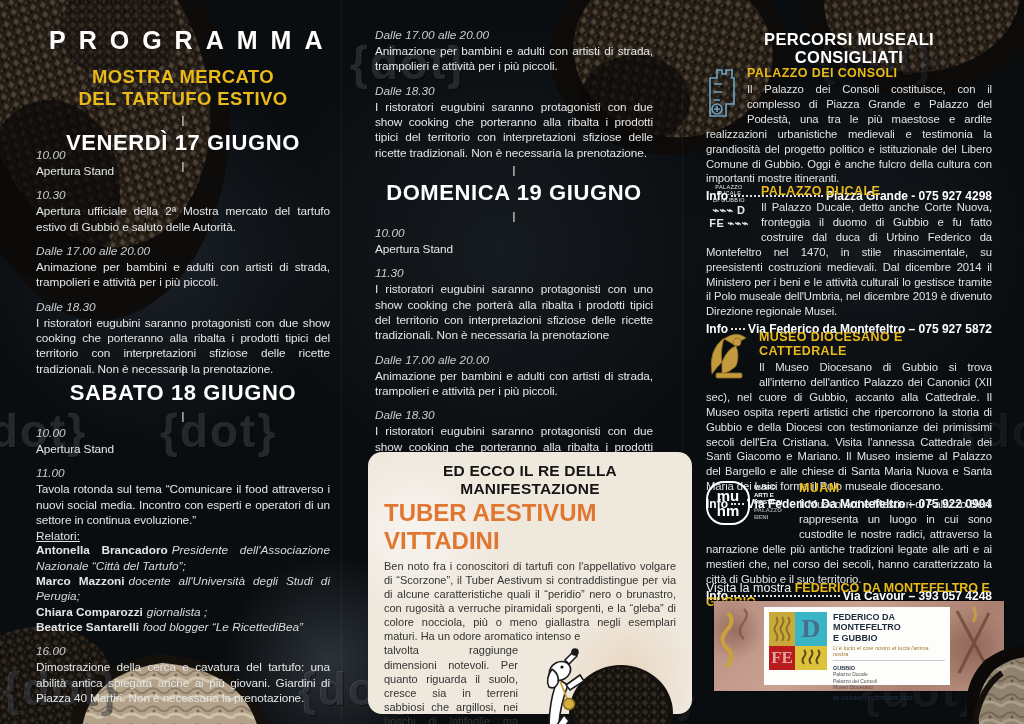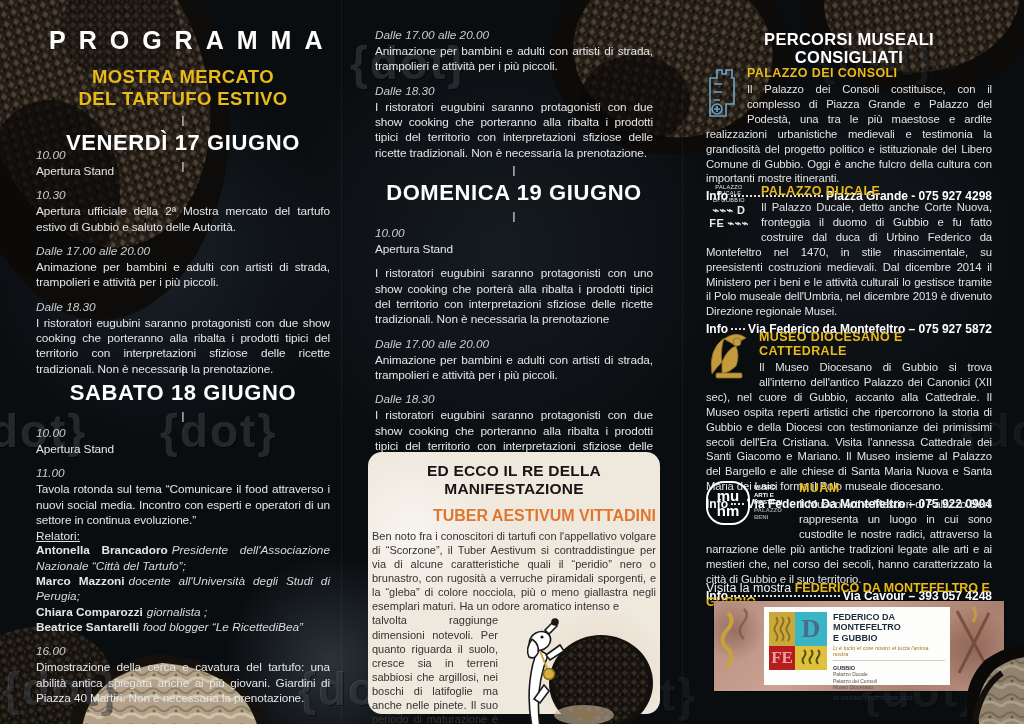--- a/index.html
+++ b/index.html
@@ -27,28 +27,28 @@
   .day{color:#fff;font-weight:800;font-size:22px;letter-spacing:.6px;}
   .entry{margin-bottom:9px;}
   .time{font-style:italic;color:#c9cdd0;font-size:11.8px;margin-bottom:2px;}
   .txt{font-size:11.8px;line-height:1.3;text-align:justify;color:#e3e5e6;letter-spacing:-.1px;}
   .relatori{text-decoration:underline;font-size:11.8px;margin-top:1px;}
   .speaker{font-size:11.8px;line-height:1.3;text-align:justify;}
   .sp-name{font-weight:bold;margin-right:4px;}
   .sp-role{font-style:italic;color:#d7dadd;}
 
   
-  #tuber-box{position:absolute;left:368px;top:452px;width:292px;height:262px;
+  #tuber-box{position:absolute;left:368px;top:452px;width:324px;height:262px;
      background:
        radial-gradient(circle 90px at 80% 85%, rgba(226,196,166,.5), rgba(0,0,0,0) 75%),
        radial-gradient(circle 110px at 15% 30%, rgba(255,255,255,.55), rgba(0,0,0,0) 75%),
        #efe8dd;
-     border-radius:14px;padding:10px 4px;box-sizing:border-box;color:#2b2b2b;}
+     border-radius:14px;padding:10px 16px;box-sizing:border-box;color:#2b2b2b;}
   #tuber-box .h1{font-weight:800;color:#151515;font-size:15.5px;text-align:center;letter-spacing:.2px;}
-  #tuber-box .h2{font-weight:800;color:#e0762f;font-size:16px;text-align:right;margin:9px 0 4px;}
+  #tuber-box .h2{font-weight:800;color:#e0762f;font-size:24px;text-align:left;margin:1px 0 4px;}
   #tuber-box .b{font-size:11px;line-height:1.28;text-align:justify;color:#333;}
   #dog-art{float:right;width:152px;height:122px;margin:2px 0 0 6px;position:relative;}
 
   
   .mus-title{color:#fff;font-weight:800;font-size:16.5px;line-height:1.12;text-align:center;letter-spacing:.3px;}
   .museum{position:absolute;left:706px;width:286px;}
   .m-head{color:#e9ba18;font-weight:800;font-size:12.5px;letter-spacing:.4px;margin-bottom:2px;}
   .m-icon{float:left;margin:0 9px 2px 0;}
   .m-body{font-size:11.3px;line-height:1.32;text-align:justify;color:#e0e2e3;letter-spacing:-.1px;}
   .info{display:flex;align-items:baseline;font-weight:bold;font-size:12px;color:#fff;margin-top:3px;}
@@ -242,20 +242,21 @@
     <div class="col-c">
       <div class="tick">|</div>
       <div class="day">DOMENICA 19 GIUGNO</div>
       <div class="tick">|</div>
     </div>
     <div class="entry">
       <div class="time">10.00</div>
       <div class="txt">Apertura Stand</div>
     </div>
     <div class="entry">
+      <div class="time">11.30</div>
       <div class="txt">I ristoratori eugubini saranno protagonisti con uno show cooking che porterà alla ribalta i prodotti tipici del territorio con interpretazioni sfiziose delle ricette tradizionali. Non è necessaria la prenotazione</div>
     </div>
     <div class="entry">
       <div class="time">Dalle 17.00 alle 20.00</div>
       <div class="txt">Animazione per bambini e adulti con artisti di strada, trampolieri e attività per i più piccoli.</div>
     </div>
     <div class="entry">
       <div class="time">Dalle 18.30</div>
       <div class="txt">I ristoratori eugubini saranno protagonisti con due show cooking che porteranno alla ribalta i prodotti tipici del territorio con interpretazioni sfiziose delle ricette tradizionali. Non è necessaria la prenotazione.</div>
     </div>

